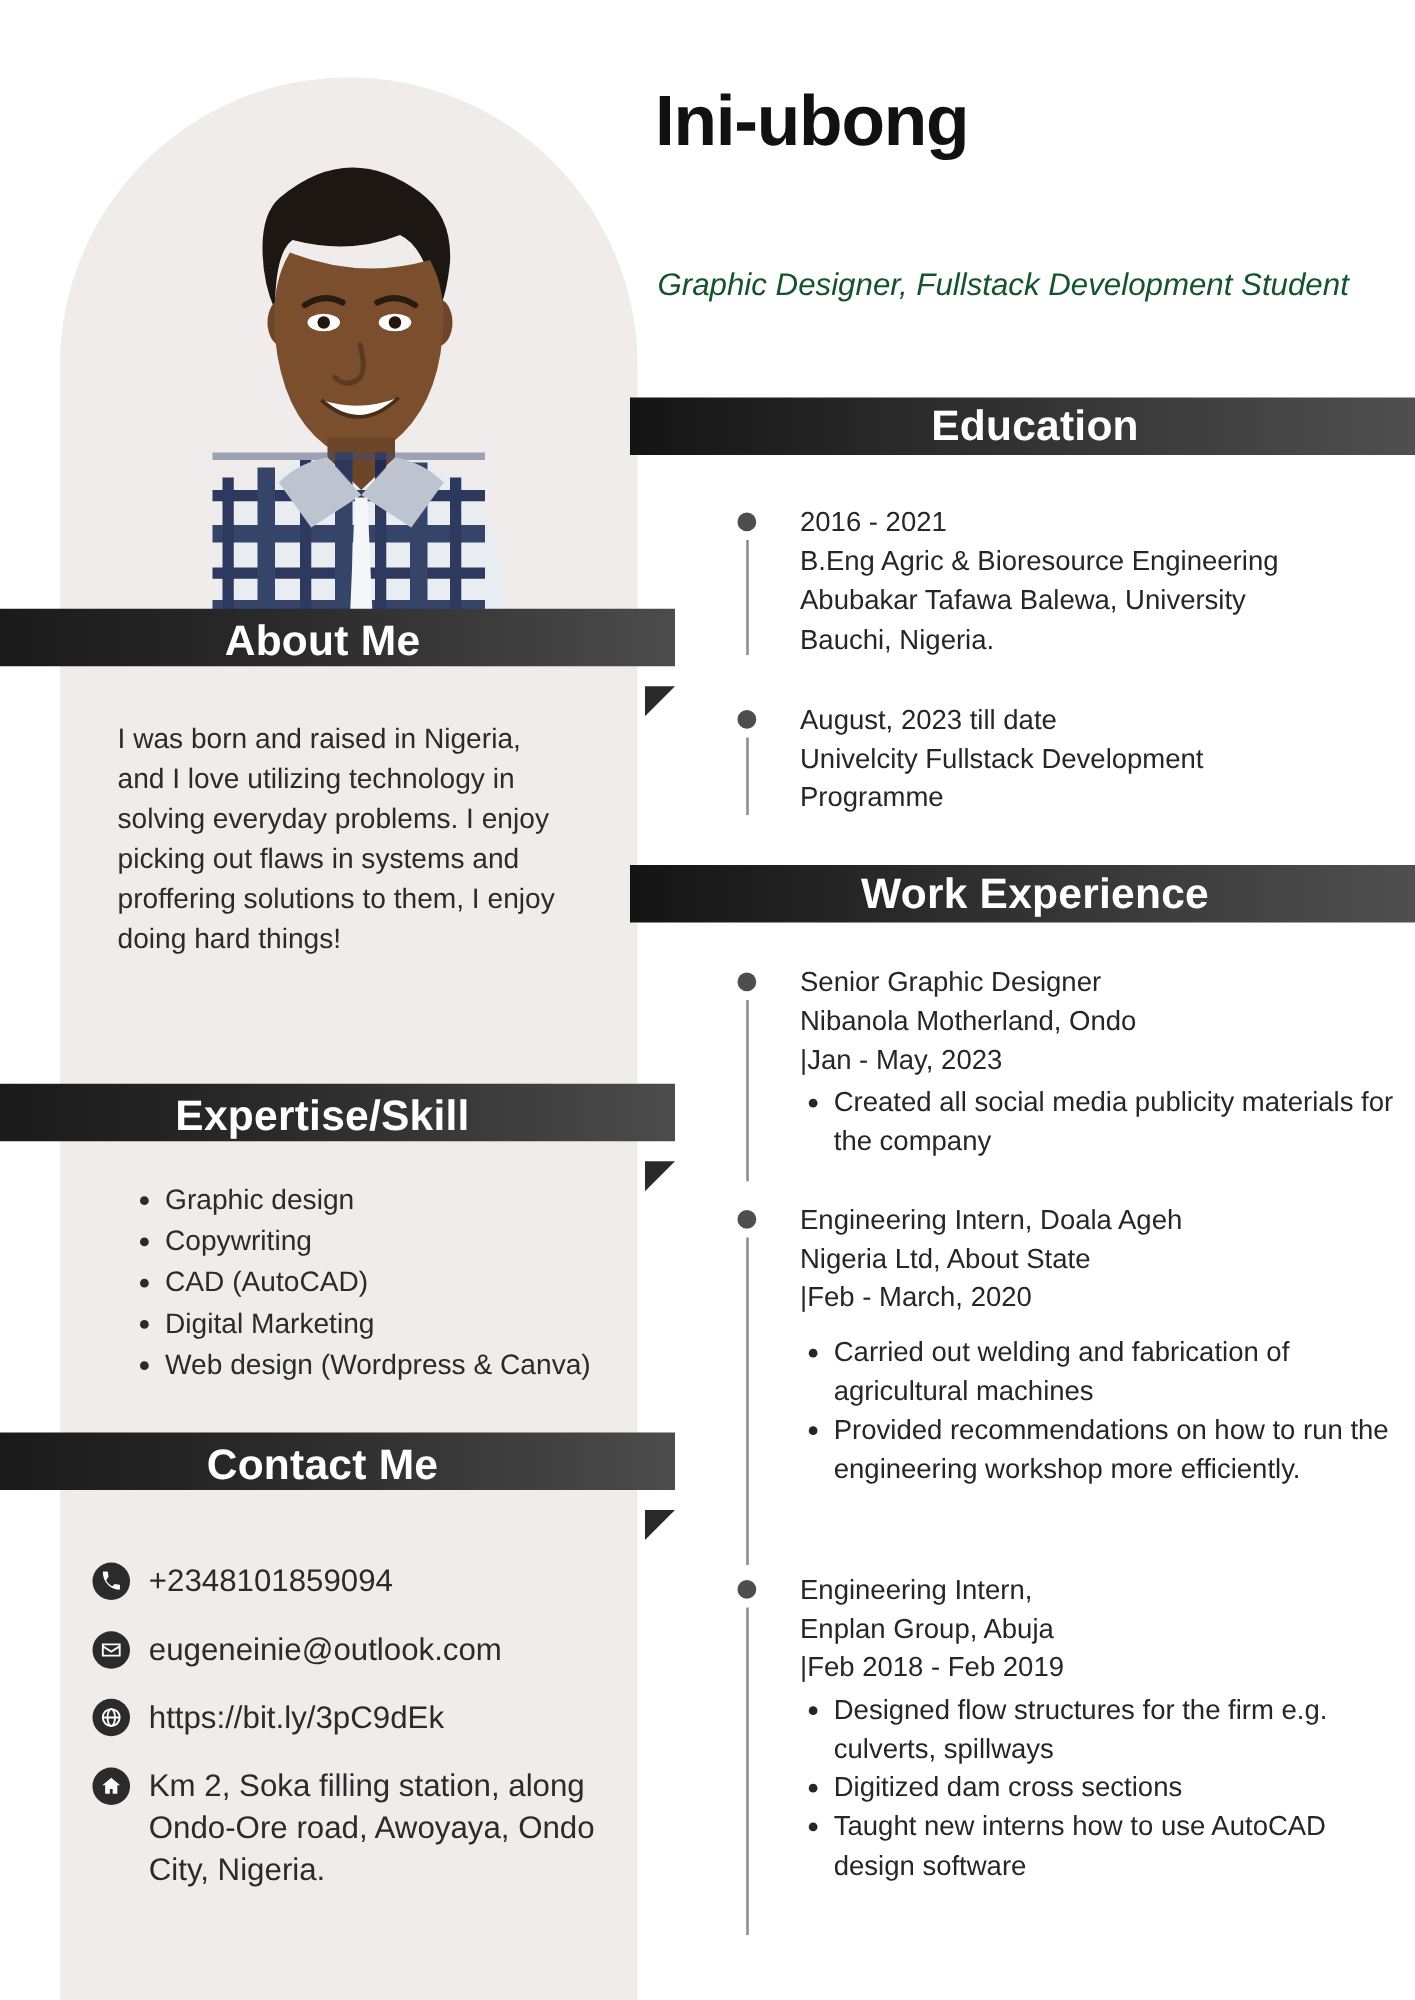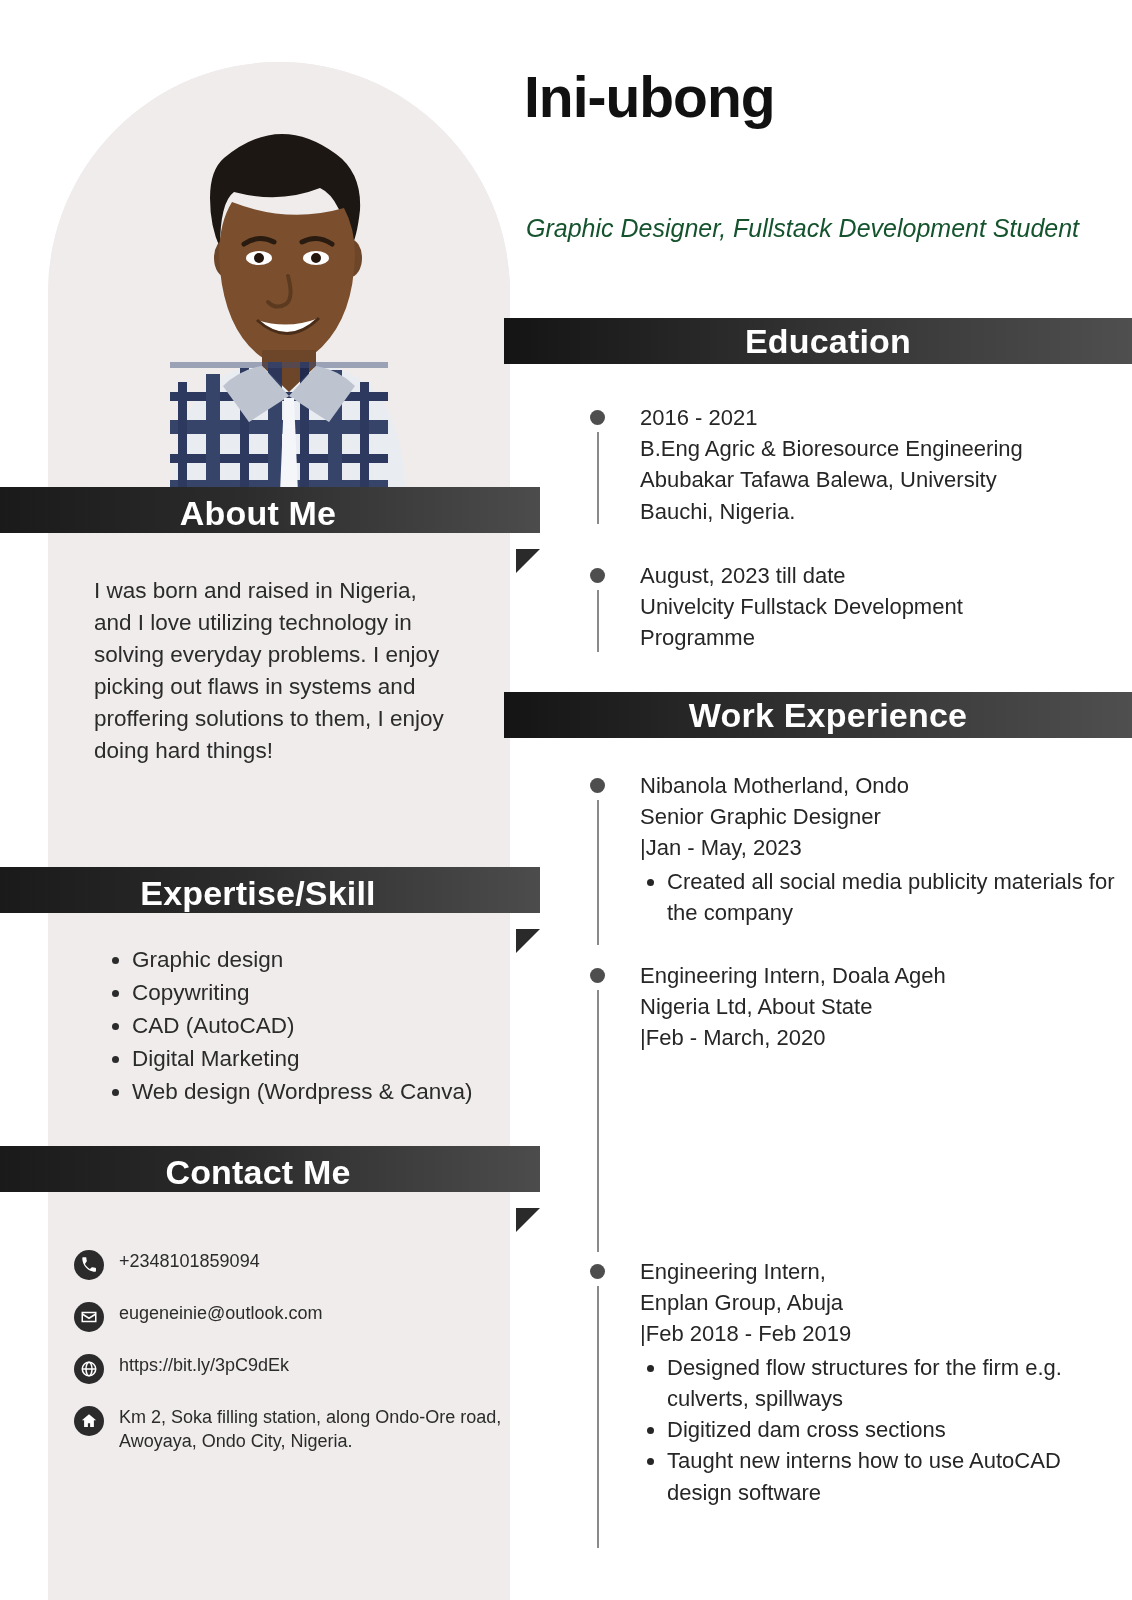--- a/index.html
+++ b/index.html
@@ -122,21 +122,21 @@
     color: #2b2b2b;
   }
   .skill-list li { margin-bottom: 1px; }
 
   
   .contact {
     position: absolute;
     left: 74px;
     top: 1248px;
     width: 440px;
-    font-size: 18px;
+    font-size: 25px;
     color: #2b2b2b;
   }
   .contact-row {
     display: flex;
     align-items: flex-start;
     margin-bottom: 20px;
   }
   .contact-row .ic {
     width: 30px; height: 30px;
     flex: 0 0 30px;
@@ -273,36 +273,40 @@
 </div>
 
 <div class="banner banner-right" style="top:692px;">
   <span>Work Experience</span>
 </div>
 
 <div class="entry wide" style="top:770px;">
   <span class="dot"></span>
   <span class="rule" style="height:145px;"></span>
   <div class="body">
+    <div>Senior Graphic Designer</div>
     <div>Nibanola Motherland, Ondo</div>
-    <div>Senior Graphic Designer</div>
     <div>|Jan - May, 2023</div>
     <ul>
       <li>Created all social media publicity materials for the company</li>
     </ul>
   </div>
 </div>
 
 <div class="entry wide" style="top:960px;">
   <span class="dot"></span>
   <span class="rule" style="height:262px;"></span>
   <div class="body">
     <div>Engineering Intern, Doala Ageh</div>
     <div>Nigeria Ltd, About State</div>
     <div>|Feb - March, 2020</div>
+    <ul style="margin-top:12px;">
+      <li>Carried out welding and fabrication of agricultural machines</li>
+      <li>Provided recommendations on how to run the engineering workshop more efficiently.</li>
+    </ul>
   </div>
 </div>
 
 <div class="entry wide" style="top:1256px;">
   <span class="dot"></span>
   <span class="rule" style="height:262px;"></span>
   <div class="body">
     <div>Engineering Intern,</div>
     <div>Enplan Group, Abuja</div>
     <div>|Feb 2018 - Feb 2019</div>

